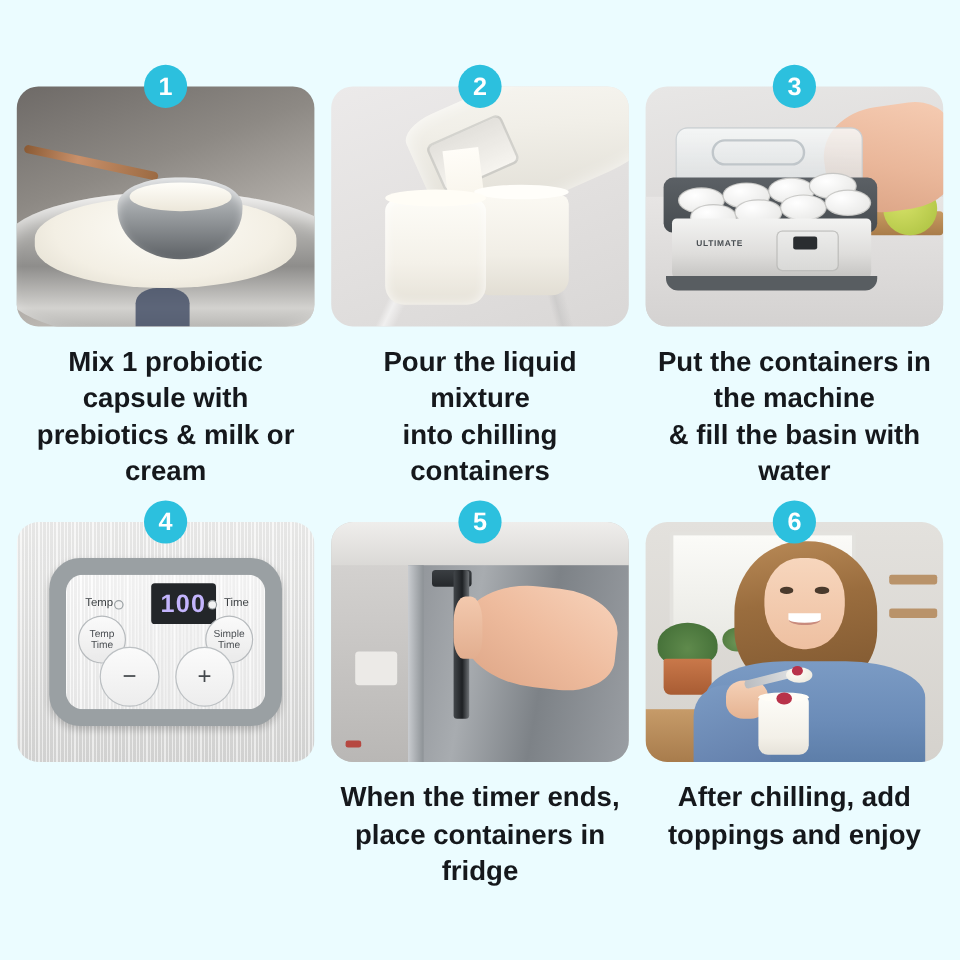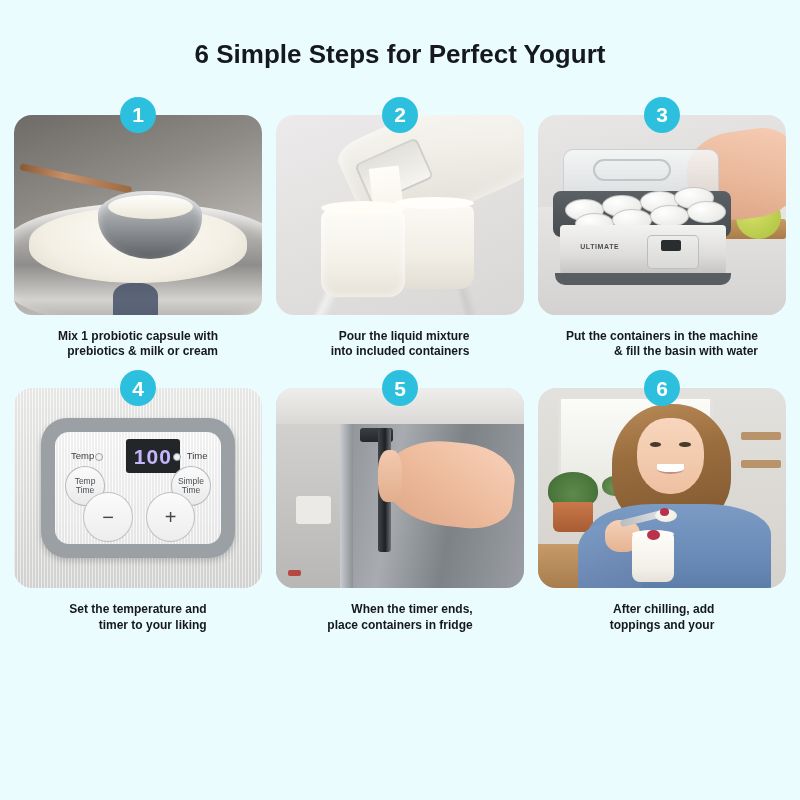--- a/index.html
+++ b/index.html
@@ -45,22 +45,22 @@
 
   .photo{
     margin-top:18px;
     width:248px;height:200px;
     border-radius:18px;
     overflow:hidden;position:relative;
     background:#d8dcde;
   }
   .caption{
     margin-top:14px;
-    font-size:12px;font-weight:bold;color:#15181C;
-    text-align:right;line-height:1.32;
+    font-size:23px;font-weight:bold;color:#15181C;
+    text-align:center;line-height:1.32;
     white-space:pre-line;
     max-width:250px;
   }
 
   
   .p1{background:linear-gradient(160deg,#6e6a67 0%,#8d8984 35%,#b9b5b0 70%,#cfccc8 100%);}
   .p1 .wall-warm{position:absolute;left:0;top:0;width:34%;height:62%;
     background:linear-gradient(150deg,#c4apple 0%,#b9713c 0%,#d98a4a 40%,#9a8a7c 100%);opacity:.85;}
   .p1 .pot{
     position:absolute;left:-4%;bottom:-6%;width:112%;height:62%;
@@ -373,21 +373,20 @@
   }
   .p6 .spoon-berry{position:absolute;left:49%;bottom:36%;width:4%;height:4%;
     background:#b8324a;border-radius:50%;}
 </style>
 </head>
 <body>
 
 <div class="page">
 
   <div class="header">
-    <p class="subtitle">6 Simple Steps for Perfect Yogurt</p>
   </div>
 
   <div class="grid">
 
     <div class="step">
       <div class="badge">1</div>
       <div class="photo p1">
         <div class="wall-warm"></div>
         <div class="pot"></div>
         <div class="milk"></div>
@@ -406,21 +405,21 @@
         <div class="marble"></div>
         <div class="bottle"></div>
         <div class="bottle-neck"></div>
         <div class="stream"></div>
         <div class="jarB"></div>
         <div class="jarB-lid"></div>
         <div class="jarA"></div>
         <div class="jarA-top"></div>
       </div>
       <div class="caption">Pour the liquid mixture
-into included containers</div>
+into chilling containers</div>
     </div>
 
     <div class="step">
       <div class="badge">3</div>
       <div class="photo p3">
         <div class="counter"></div>
         <div class="board"></div>
         <div class="apple"></div>
         <div class="hand"></div>
         <div class="lid"></div>
@@ -468,22 +467,20 @@
           <span>Time</span>
         </div>
 
         <div class="btn-lg btn-minus">
           <span class="sign">−</span>
         </div>
         <div class="btn-lg btn-plus">
           <span class="sign">+</span>
         </div>
       </div>
-      <div class="caption">Set the temperature and
-timer to your liking</div>
     </div>
 
     <div class="step">
       <div class="badge">5</div>
       <div class="photo p5">
         <div class="top-cab"></div>
         <div class="bg-left"></div>
         <div class="white-box"></div>
         <div class="redmark"></div>
         <div class="fridge"></div>
@@ -516,17 +513,17 @@
         <div class="armL"></div>
         <div class="hand2"></div>
         <div class="jar"></div>
         <div class="jar-top"></div>
         <div class="berry"></div>
         <div class="spoon"></div>
         <div class="spoon-head"></div>
         <div class="spoon-berry"></div>
       </div>
       <div class="caption">After chilling, add
-toppings and your</div>
+toppings and enjoy</div>
     </div>
 
   </div>
 </div>
 
 </body></html>

